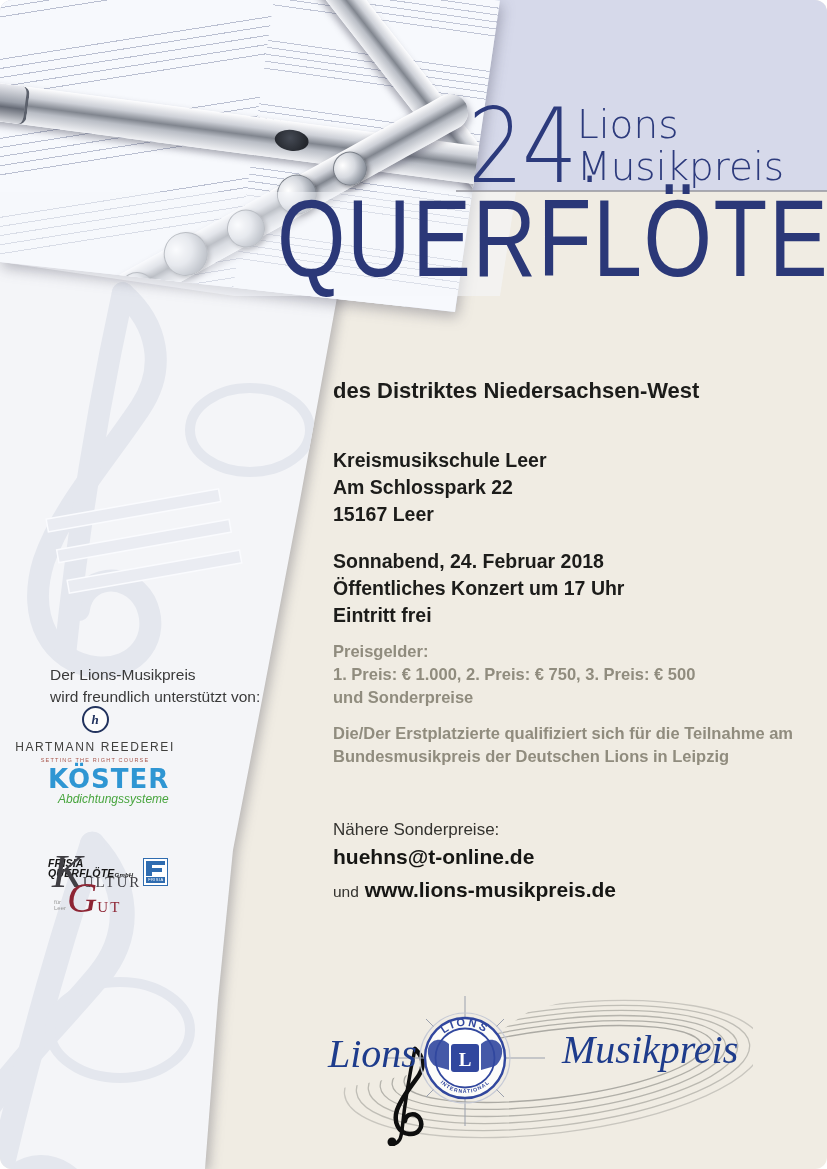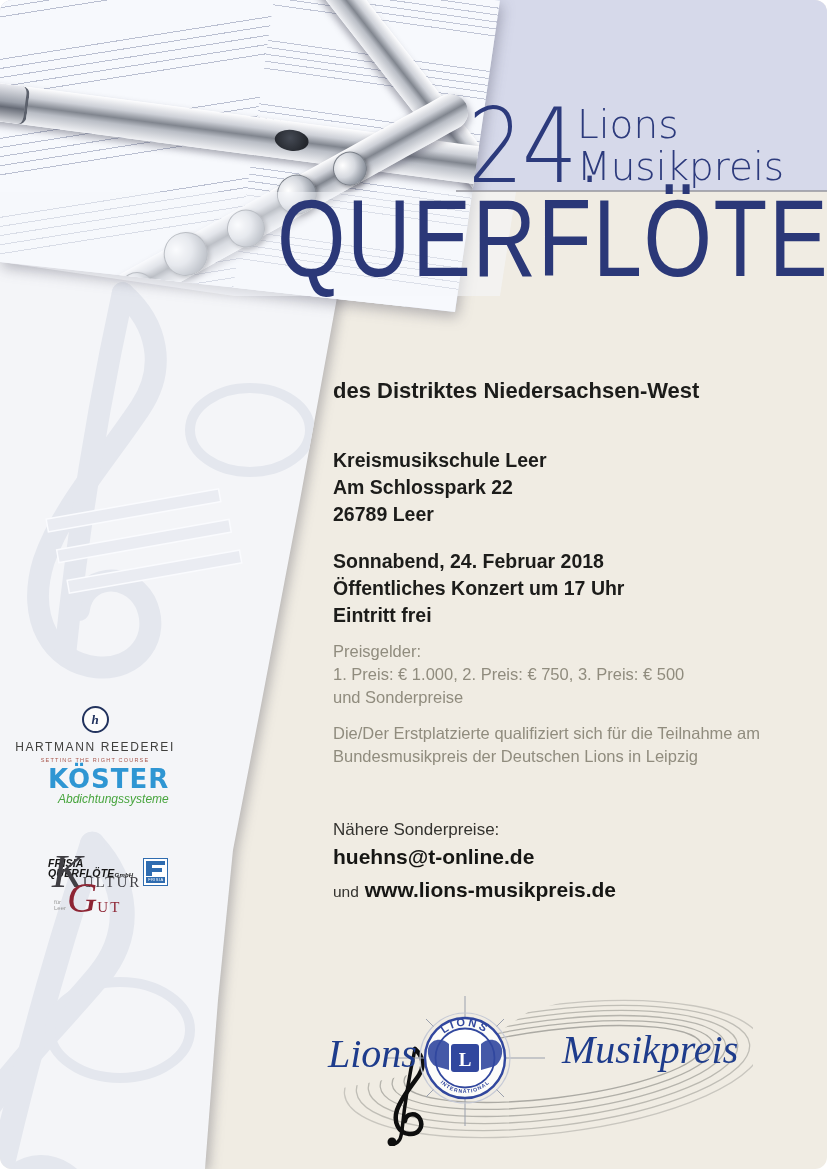--- a/index.html
+++ b/index.html
@@ -50,21 +50,21 @@
   .brand{left:577px;top:104px;font-size:39px;line-height:42px;}
   .headline{left:277px;top:180px;font-size:110px;line-height:1.05;letter-spacing:2px;
        color:#2b3878;transform:scaleX(.8);transform-origin:left top;white-space:nowrap;}
 
   
   .mcol{left:333px;color:#1c1c1a;}
   .subtitle{top:378px;font-size:22px;font-weight:bold;}
   .blockB{font-size:19.5px;font-weight:bold;line-height:27px;}
   .venue{top:447px;}
   .event{top:548px;}
-  .gray{color:#908c7e;font-size:16.5px;line-height:23px;font-weight:normal;}
+  .gray{color:#908c7e;font-size:16.5px;line-height:23px;font-weight:bold;}
   .prizes{top:640px;}
   .qual{top:722px;}
   .contact-label{top:820px;font-size:17px;color:#34332f;}
   .email{top:845px;font-size:21px;font-weight:bold;color:#161614;}
   .webline{top:878px;font-size:21px;font-weight:bold;color:#161614;}
   .webline .prefix{font-size:15.5px;font-weight:normal;color:#34332f;}
 
   
   .sintro{left:50px;top:664px;font-size:15.5px;line-height:22px;color:#3a3a3a;}
   .hartmann{left:10px;top:706px;width:170px;text-align:center;}
@@ -163,21 +163,21 @@
     <div>Lions</div>
     <div>Musikpreis</div>
   </div>
   <div class="abs headline">QUERFLÖTE</div>
 
   <div class="abs mcol subtitle">des Distriktes Niedersachsen-West</div>
 
   <div class="abs mcol blockB venue">
     <div>Kreismusikschule Leer</div>
     <div>Am Schlosspark 22</div>
-    <div>26789 Leer</div>
+    <div>15167 Leer</div>
   </div>
 
   <div class="abs mcol blockB event">
     <div>Sonnabend, 24. Februar 2018</div>
     <div>Öffentliches Konzert um 17 Uhr</div>
     <div>Eintritt frei</div>
   </div>
 
   <div class="abs mcol gray prizes">
     <div>Preisgelder:</div>
@@ -190,20 +190,24 @@
     <div>Bundesmusikpreis der Deutschen Lions in Leipzig</div>
   </div>
 
   <div class="abs mcol contact-label">Nähere Sonderpreise:</div>
   <div class="abs mcol email">huehns@t-online.de</div>
   <div class="abs mcol webline">
     <span class="prefix">und</span>
     <span>www.lions-musikpreis.de</span>
   </div>
 
+  <div class="abs sintro">
+    <div>Der Lions-Musikpreis</div>
+    <div>wird freundlich unterstützt von:</div>
+  </div>
 
   <div class="abs hartmann">
     <div class="h-circle">
       <span>h</span>
     </div>
     <div class="h-name">HARTMANN REEDEREI</div>
     <div class="h-tag">SETTING THE RIGHT COURSE</div>
   </div>
 
   <div class="abs koester">

